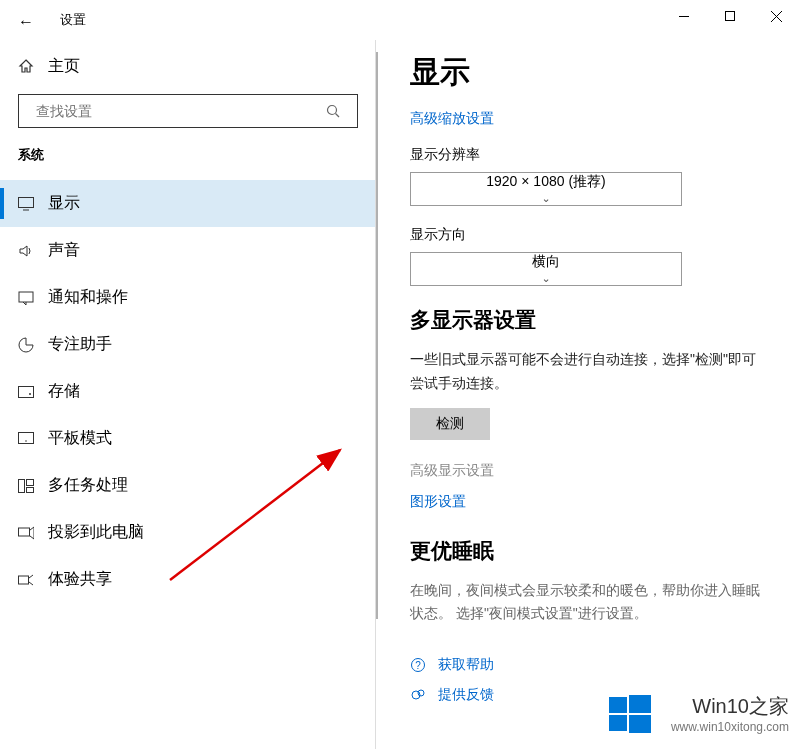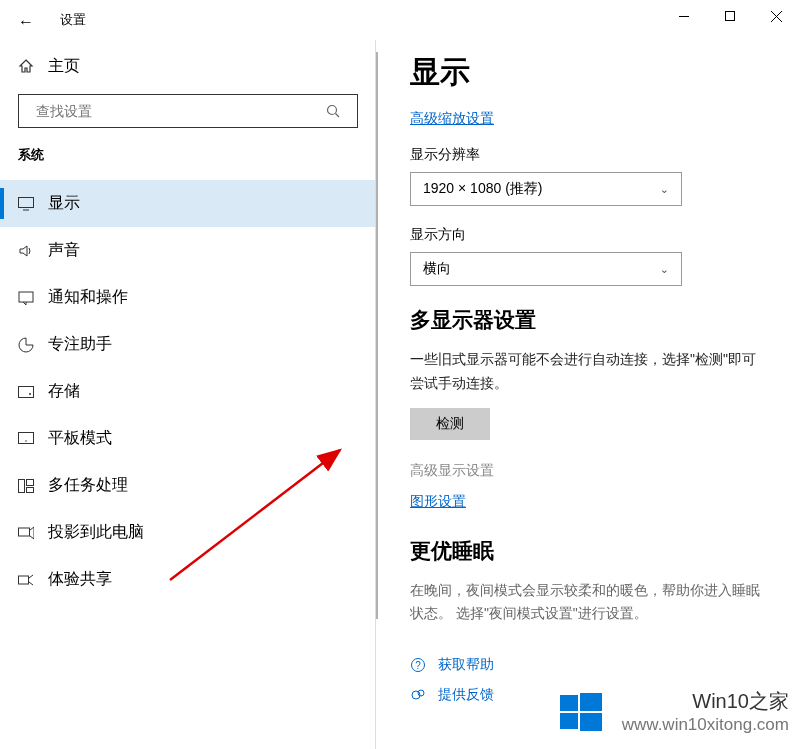--- a/index.html
+++ b/index.html
@@ -19,36 +19,36 @@
 .cat { font-weight: 600; font-size: 13px; margin-bottom: 16px; }
 .nav { list-style: none; margin-left: -18px; margin-right: -18px; }
 .nav li { height: 47px; display: flex; align-items: center; padding-left: 18px; cursor: pointer; position: relative; }
 .nav li .ico { width: 30px; display:flex; align-items:center; color:#333; }
 .nav li.active { background: #d9eaf6; }
 .nav li.active::before { content:""; position:absolute; left:0; top:8px; bottom:8px; width:4px; background:#0078d7; }
 .vline { position: absolute; right:0; top:0; bottom:0; width:1px; background:#ddd; }
 .main { flex: 1; padding: 12px 34px 0 34px; overflow: hidden; position: relative; }
 .mscroll { position:absolute; left:0; top:12px; bottom:130px; width:2px; background:#b0b0b0; }
 h1 { font-size: 30px; font-weight: 600; margin-bottom: 16px; }
-.link { color: #0066cc; font-size: 14px; display: inline-block; margin-bottom: 18px; cursor: pointer; text-decoration: underline; }
+.link { color: #0066cc; font-size: 14px; display: inline-block; margin-bottom: 18px; cursor: pointer; }
 .label { font-size: 14px; margin-bottom: 8px; }
-.select { border: 1px solid #999; height: 34px; width: 272px; display: flex; align-items: center; padding: 0 12px; justify-content: space-between; margin-bottom: 20px; cursor:pointer; font-size:14px; }
+.select { border: 1px solid #999; height: 34px; width: 272px; display: flex; align-items: center; padding: 0 12px; justify-content: space-between; margin-bottom: 20px; cursor:pointer; font-size:14px;flex-direction:column; }
 .chev { font-size: 11px; color:#555; }
 h2 { font-size: 21px; font-weight: 600; margin-top: 2px; margin-bottom: 14px; }
 .desc { font-size: 14px; line-height: 1.7; color: #222; margin-bottom: 12px; }
 .btn { background: #ccc; border: none; padding: 7px 26px; font-size: 14px; cursor: pointer; margin-bottom: 22px; }
 .muted { color: #888; font-size: 14px; margin-bottom: 12px; display:block; }
 .footer-links { margin-top: 30px; }
 .flink { display: flex; align-items: center; margin-bottom: 12px; color: #0066cc; font-size: 14px; cursor: pointer; }
 .flink .fico { width: 28px; color:#0066cc; }
 .arrow { position:absolute; pointer-events:none; }
-.watermark { position:absolute; right:10px; bottom:14px; display:flex; align-items:center; gap:20px; }
+.watermark { position:absolute; right:10px; bottom:14px; display:flex; align-items:flex-start; gap:20px; }
 .wm-text { text-align:right; }
 .wm-text .t1 { font-size:20px; font-weight:500; color:#333; }
-.wm-text .t2 { font-size:17px; color:#777; }
+.wm-text .t2 { font-size:12px; color:#777; }
 svg { display:block; }
 </style>
 </head>
 <body>
 
 <div class="titlebar">
   <span class="back">←</span>
   <span class="title">设置</span>
   <div class="win-controls">
     <div class="win-btn">

